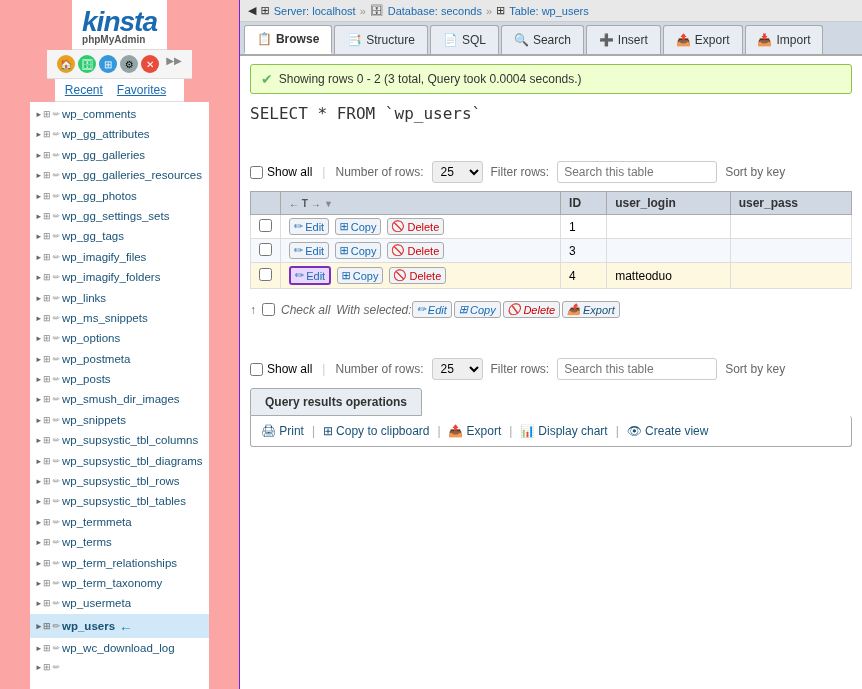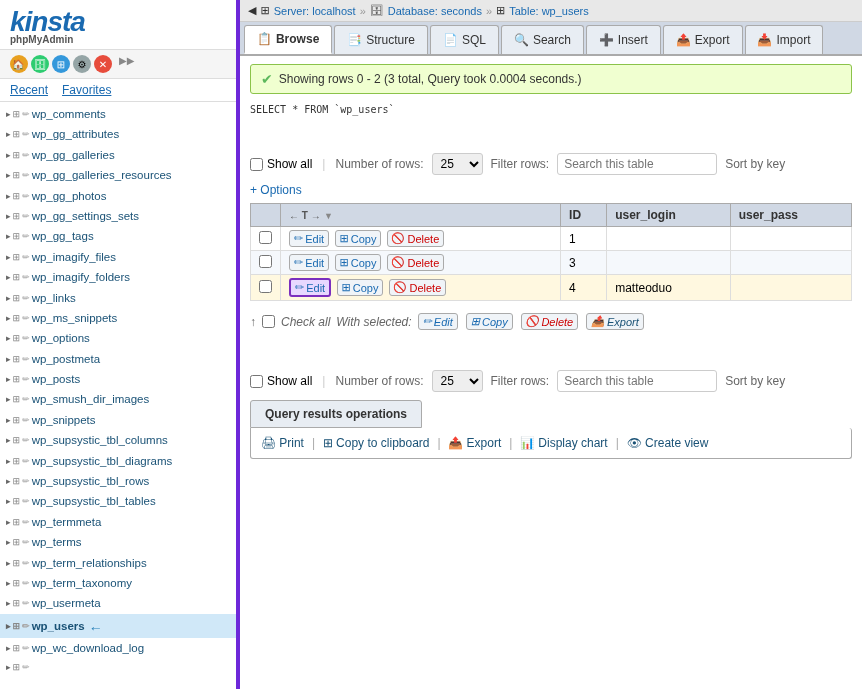--- a/index.html
+++ b/index.html
@@ -3,25 +3,26 @@
   <meta charset="utf-8">
   <style>
     * { box-sizing: border-box; margin: 0; padding: 0; }
     body { font-family: Arial, sans-serif; font-size: 12px; background: #f0f0f0; width: 862px; height: 689px; overflow: hidden; display: flex; }
 
     
     .sidebar {
       width: 240px;
       min-width: 240px;
       background: #fca5a5;
-      border-right: 4px solid #6d28d9;
+      border-right: 1px solid #6d28d9;
       display: flex;
       flex-direction: column;
       height: 689px;
       overflow: hidden;
+      align-items: center;
     }
     .logo-area {
       background: #fff;
       padding: 8px 10px 4px 10px;
       border-bottom: 1px solid #ddd;
     }
     .logo-kinsta {
       font-size: 28px;
       font-weight: 900;
       color: #1a6ab1;
@@ -157,21 +158,21 @@
       color: #333;
       display: flex;
       align-items: center;
       gap: 6px;
     }
     .check-icon { color: #5cb85c; font-size: 14px; }
 
     
     .sql-line {
       font-family: monospace;
-      font-size: 10px;
+      font-size: 16px;
       color: #333;
       margin-bottom: 10px;
       padding: 2px 0;
     }
 
     
     .filter-row {
       display: flex;
       align-items: center;
       gap: 8px;
@@ -254,21 +255,20 @@
       gap: 6px;
       font-size: 12px;
       color: #666;
       padding: 4px 0;
       margin-bottom: 8px;
       font-style: italic;
     }
     .check-all-row .selected-actions {
       display: flex;
       align-items: center;
-      gap: 6px;
     }
 
     
     .query-results-section {
       margin-top: 8px;
     }
     .query-results-btn {
       background: #e8edf3;
       border: 1px solid #aaa;
       border-radius: 3px 3px 0 0;
@@ -562,21 +562,20 @@
       <span class="pipe">|</span>
       <span class="filter-label">Number of rows:</span>
       <select>
         <option>25</option><option>50</option><option>100</option>
       </select>
       <span class="filter-label">Filter rows:</span>
       <input class="filter-input" type="text" placeholder="Search this table" style="">
       <span class="sort-label">Sort by key</span>
     </div>
 
-    <div class="options-row">+ Options</div>
 
     <table class="data-table">
       <thead>
         <tr>
           <th style="width:20px;"></th>
           <th>
             <span style="font-size:10px; color:#555;">← T →</span>
             <span style="font-size:9px; color:#888;">▼</span>
           </th>
           <th>ID</th>

